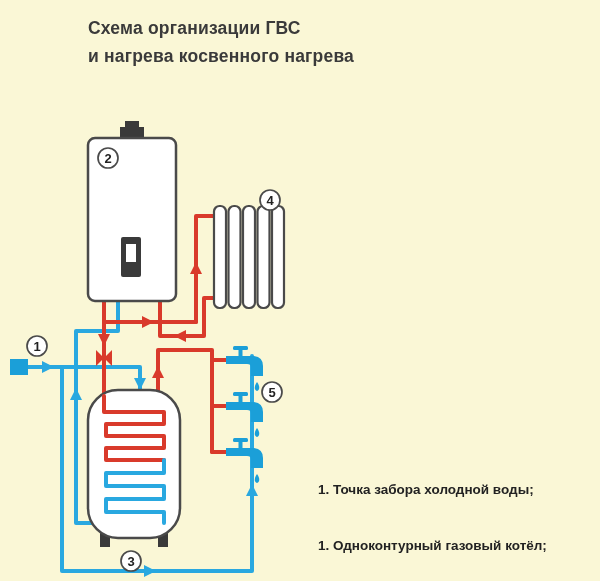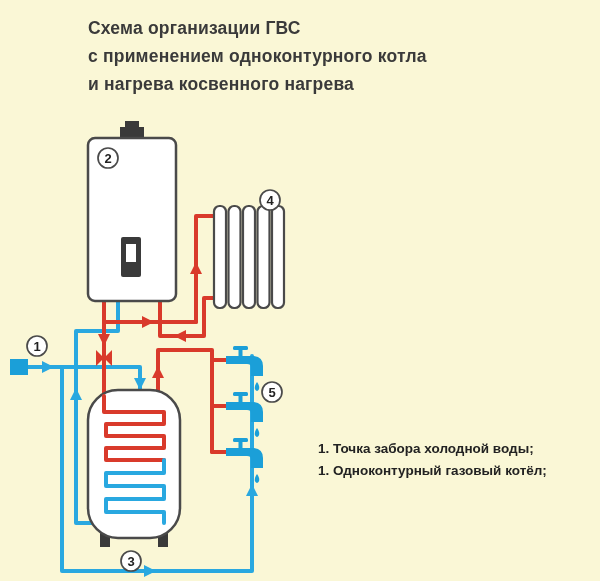--- a/index.html
+++ b/index.html
@@ -12,42 +12,41 @@
   .title {
     position:absolute; left:88px; top:14px;
     font-size:17.5px; font-weight:700; color:#3a3a3a;
     line-height:28px; letter-spacing:.2px;
   }
   .legend {
     position:absolute; left:318px; top:441px;
     font-size:13.5px; font-weight:700; color:#222;
     line-height:15px;
   }
-  .legend .legend-item { margin-bottom:7px; white-space:nowrap; }
+  .legend .legend-item { margin-bottom:7px; white-space:nowrap;margin-top:41px; }
   svg.schematic { position:absolute; left:0; top:0; }
   .pipe { fill:none; stroke-width:4; stroke-linecap:round; stroke-linejoin:round; }
   .hot  { stroke: var(--pipe-hot, #d93a2b); }
   .cold { stroke: var(--pipe-cold, #29a8e0); }
   .fill-hot  { fill: var(--pipe-hot, #d93a2b); stroke:none; }
   .fill-cold { fill: var(--pipe-cold, #29a8e0); stroke:none; }
   .device { fill:#ffffff; stroke: var(--outline, #4a4a4a); stroke-width:2.5; }
   .thin   { stroke-width:2.2; }
   .dark   { fill:#3a3a3a; stroke:none; }
   .water  { fill: var(--water, #1b9fd8); stroke:none; }
   .badge-circle { fill:#ffffff; stroke:#4a4a4a; stroke-width:1.7; }
   .badge-text { font-family:"Liberation Sans", sans-serif; font-size:13px; font-weight:700; fill:#222; text-anchor:middle; }
 </style>
 </head>
 <body>
 
 <div class="stage">
 
   <div class="title">
     <div>Схема организации ГВС</div>
-    <div>с применением одноконтурного котла</div>
     <div>и нагрева косвенного нагрева</div>
   </div>
 
   <svg class="schematic" width="600" height="581" viewBox="0 0 600 581">
 
     <defs>
       <g id="faucet">
         <rect x="7" y="0" width="15" height="4" rx="1.5" class="water"></rect>
         <rect x="12.5" y="3" width="4" height="8" class="water"></rect>
         <path d="M0 10 H28 Q37 11 37 20 V30 H25 V21 Q25 18 21 18 H0 Z" class="water"></path>

